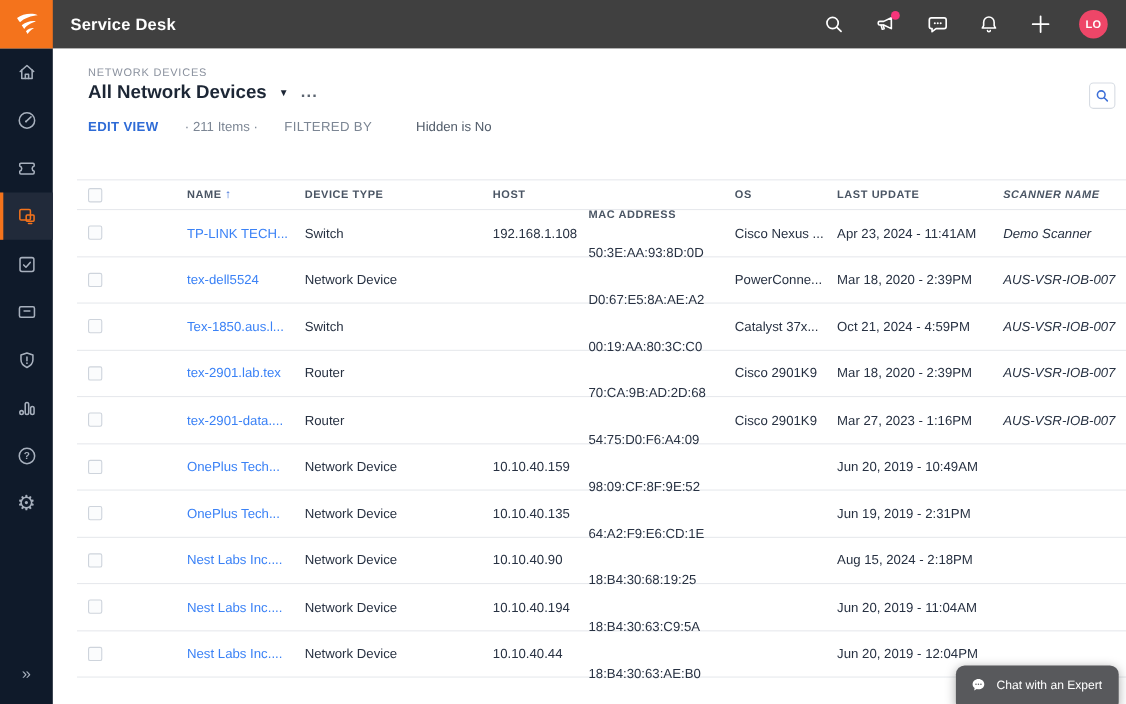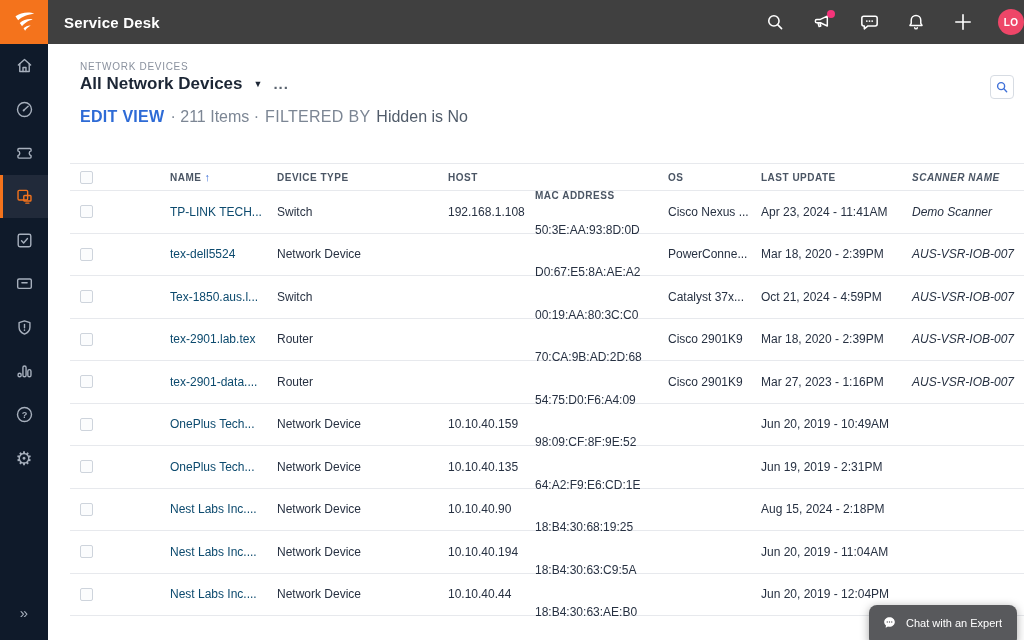--- a/index.html
+++ b/index.html
@@ -3,21 +3,21 @@
 <meta charset="utf-8">
 <style>
   * { box-sizing: border-box; margin: 0; padding: 0; }
   html,body { width:1024px; height:640px; overflow:hidden; }
   body { position:relative; background:#fff; font-family:"Liberation Sans", sans-serif; }
 
   
   .topbar { position:absolute; top:0; left:0; width:1024px; height:44px; background:#404040; display:flex; align-items:center; z-index:5; }
   .logo { width:48px; height:44px; background:#f4731c; display:flex; align-items:center; justify-content:center; flex:none; cursor:pointer; }
   .app-title { color:#ffffff; font-size:15px; font-weight:700; margin-left:16px; letter-spacing:0.2px; }
-  .topbar-right { margin-left:auto; display:flex; align-items:center; gap:23px; padding-right:0; }
+  .topbar-right { margin-left:auto; display:flex; align-items:center; gap:23px; padding-right:17px; }
   .tb-icon { position:relative; width:24px; height:24px; color:#fff; display:flex; align-items:center; justify-content:center; cursor:pointer; }
   .tb-icon svg { display:block; }
   .badge-dot { position:absolute; top:0px; right:-1px; width:8px; height:8px; border-radius:50%; }
   .avatar { width:26px; height:26px; border-radius:50%; color:#fff; font-size:10px; font-weight:700; display:flex; align-items:center; justify-content:center; cursor:pointer; letter-spacing:0.3px; }
 
   
   .sidebar { position:absolute; top:44px; left:0; width:48px; height:596px; background:#0f1a2a; display:flex; flex-direction:column; z-index:4; }
   .side-item { width:48px; height:43.6px; flex:none; display:flex; align-items:center; justify-content:center; color:#a7b0bd; border-left:3px solid transparent; padding-right:3px; cursor:pointer; }
   .side-item.active { border-left-color:#f4731c; background:#212a3a; color:#f4731c; }
   .side-spacer { flex:1; }
@@ -25,41 +25,41 @@
   .gear-glyph { font-size:19px; line-height:1; }
 
   
   .main { position:absolute; top:44px; left:48px; width:976px; height:596px; background:#fff; }
   .breadcrumb { position:absolute; left:32px; top:17px; font-size:10px; color:#8a919e; letter-spacing:0.7px; }
   .title-row { position:absolute; left:32px; top:30px; display:flex; align-items:center; gap:11px;text-align:center; }
   .page-title { font-size:17px; font-weight:700; color:#1c2635; }
   .caret { font-size:9px; color:#1c2635; cursor:pointer; }
   .more-btn { font-size:15px; color:#5b6470; font-weight:700; cursor:pointer; line-height:10px; letter-spacing:1px; }
   .search-btn { position:absolute; top:31px; right:10px; width:24px; height:24px; border:1px solid #d7dce3; border-radius:4px; background:#fff; color:#3e70d8; display:flex; align-items:center; justify-content:center; cursor:pointer; }
-  .meta-row { position:absolute; left:32px; top:64px; display:flex; align-items:center; gap:6px; font-size:16px; color:#7c8694; }
+  .meta-row { position:absolute; left:32px; top:64px; display:flex; align-items:center; gap:24px; font-size:12px; color:#7c8694; }
   .edit-view { color:#2e6bd6; font-weight:700; letter-spacing:0.3px; cursor:pointer; }
   .filtered-label { letter-spacing:0.3px; }
-  .filter-value { color:#515c6a; margin-left:0; cursor:pointer; }
+  .filter-value { color:#515c6a; margin-left:16px; cursor:pointer; }
 
   
   .table { position:absolute; left:22px; right:0; top:119px; }
   .thead { display:flex; align-items:center; height:28px; border-top:1px solid #e7e9ed; border-bottom:1px solid #e7e9ed; }
   .th { font-size:10px; font-weight:700; color:#4a5564; letter-spacing:0.5px; cursor:pointer; }
   .sort-arrow { color:#3e70d8; font-size:11px; margin-left:3px; font-weight:400; }
   .row { display:flex; align-items:center; height:42.5px; border-bottom:1px solid #e7e9ed; font-size:12px; color:#273142; cursor:pointer; }
   .col-check { width:100px; padding-left:10px; flex:none; display:flex; align-items:center; }
   .col-name { width:107px; flex:none; padding-right:9px; white-space:nowrap; overflow:hidden; }
   .col-type { width:171px; flex:none; }
   .col-host { width:87px; flex:none; }
   .col-mac { width:133px; flex:none;margin-top:36px; }
   .col-os { width:93px; flex:none; white-space:nowrap; overflow:hidden; }
   .col-update { width:151px; flex:none; }
   .col-scanner { flex:1;font-style:italic; }
   .checkbox { width:13px; height:13px; border:1px solid #ced4dc; border-radius:2px; background:#fbfcfd; cursor:pointer; }
-  .cell-link { color:#0c4a6e; text-decoration:none; cursor:pointer; }
+  .cell-link { color:#3b82f6; text-decoration:none; cursor:pointer; }
 
   
   .chat-widget { position:absolute; right:7px; bottom:-6px; height:41px; background:#58595c; border-radius:8px; display:flex; align-items:center; gap:9px; padding:0 15px 6px 13px; color:#fff; font-size:11px; box-shadow:0 2px 10px rgba(0,0,0,0.35); cursor:pointer; z-index:6; }
 </style>
 </head>
 <body>
 
 <header class="topbar">
   <div class="logo">
     <svg width="34" height="32" viewBox="0 0 48 44">

